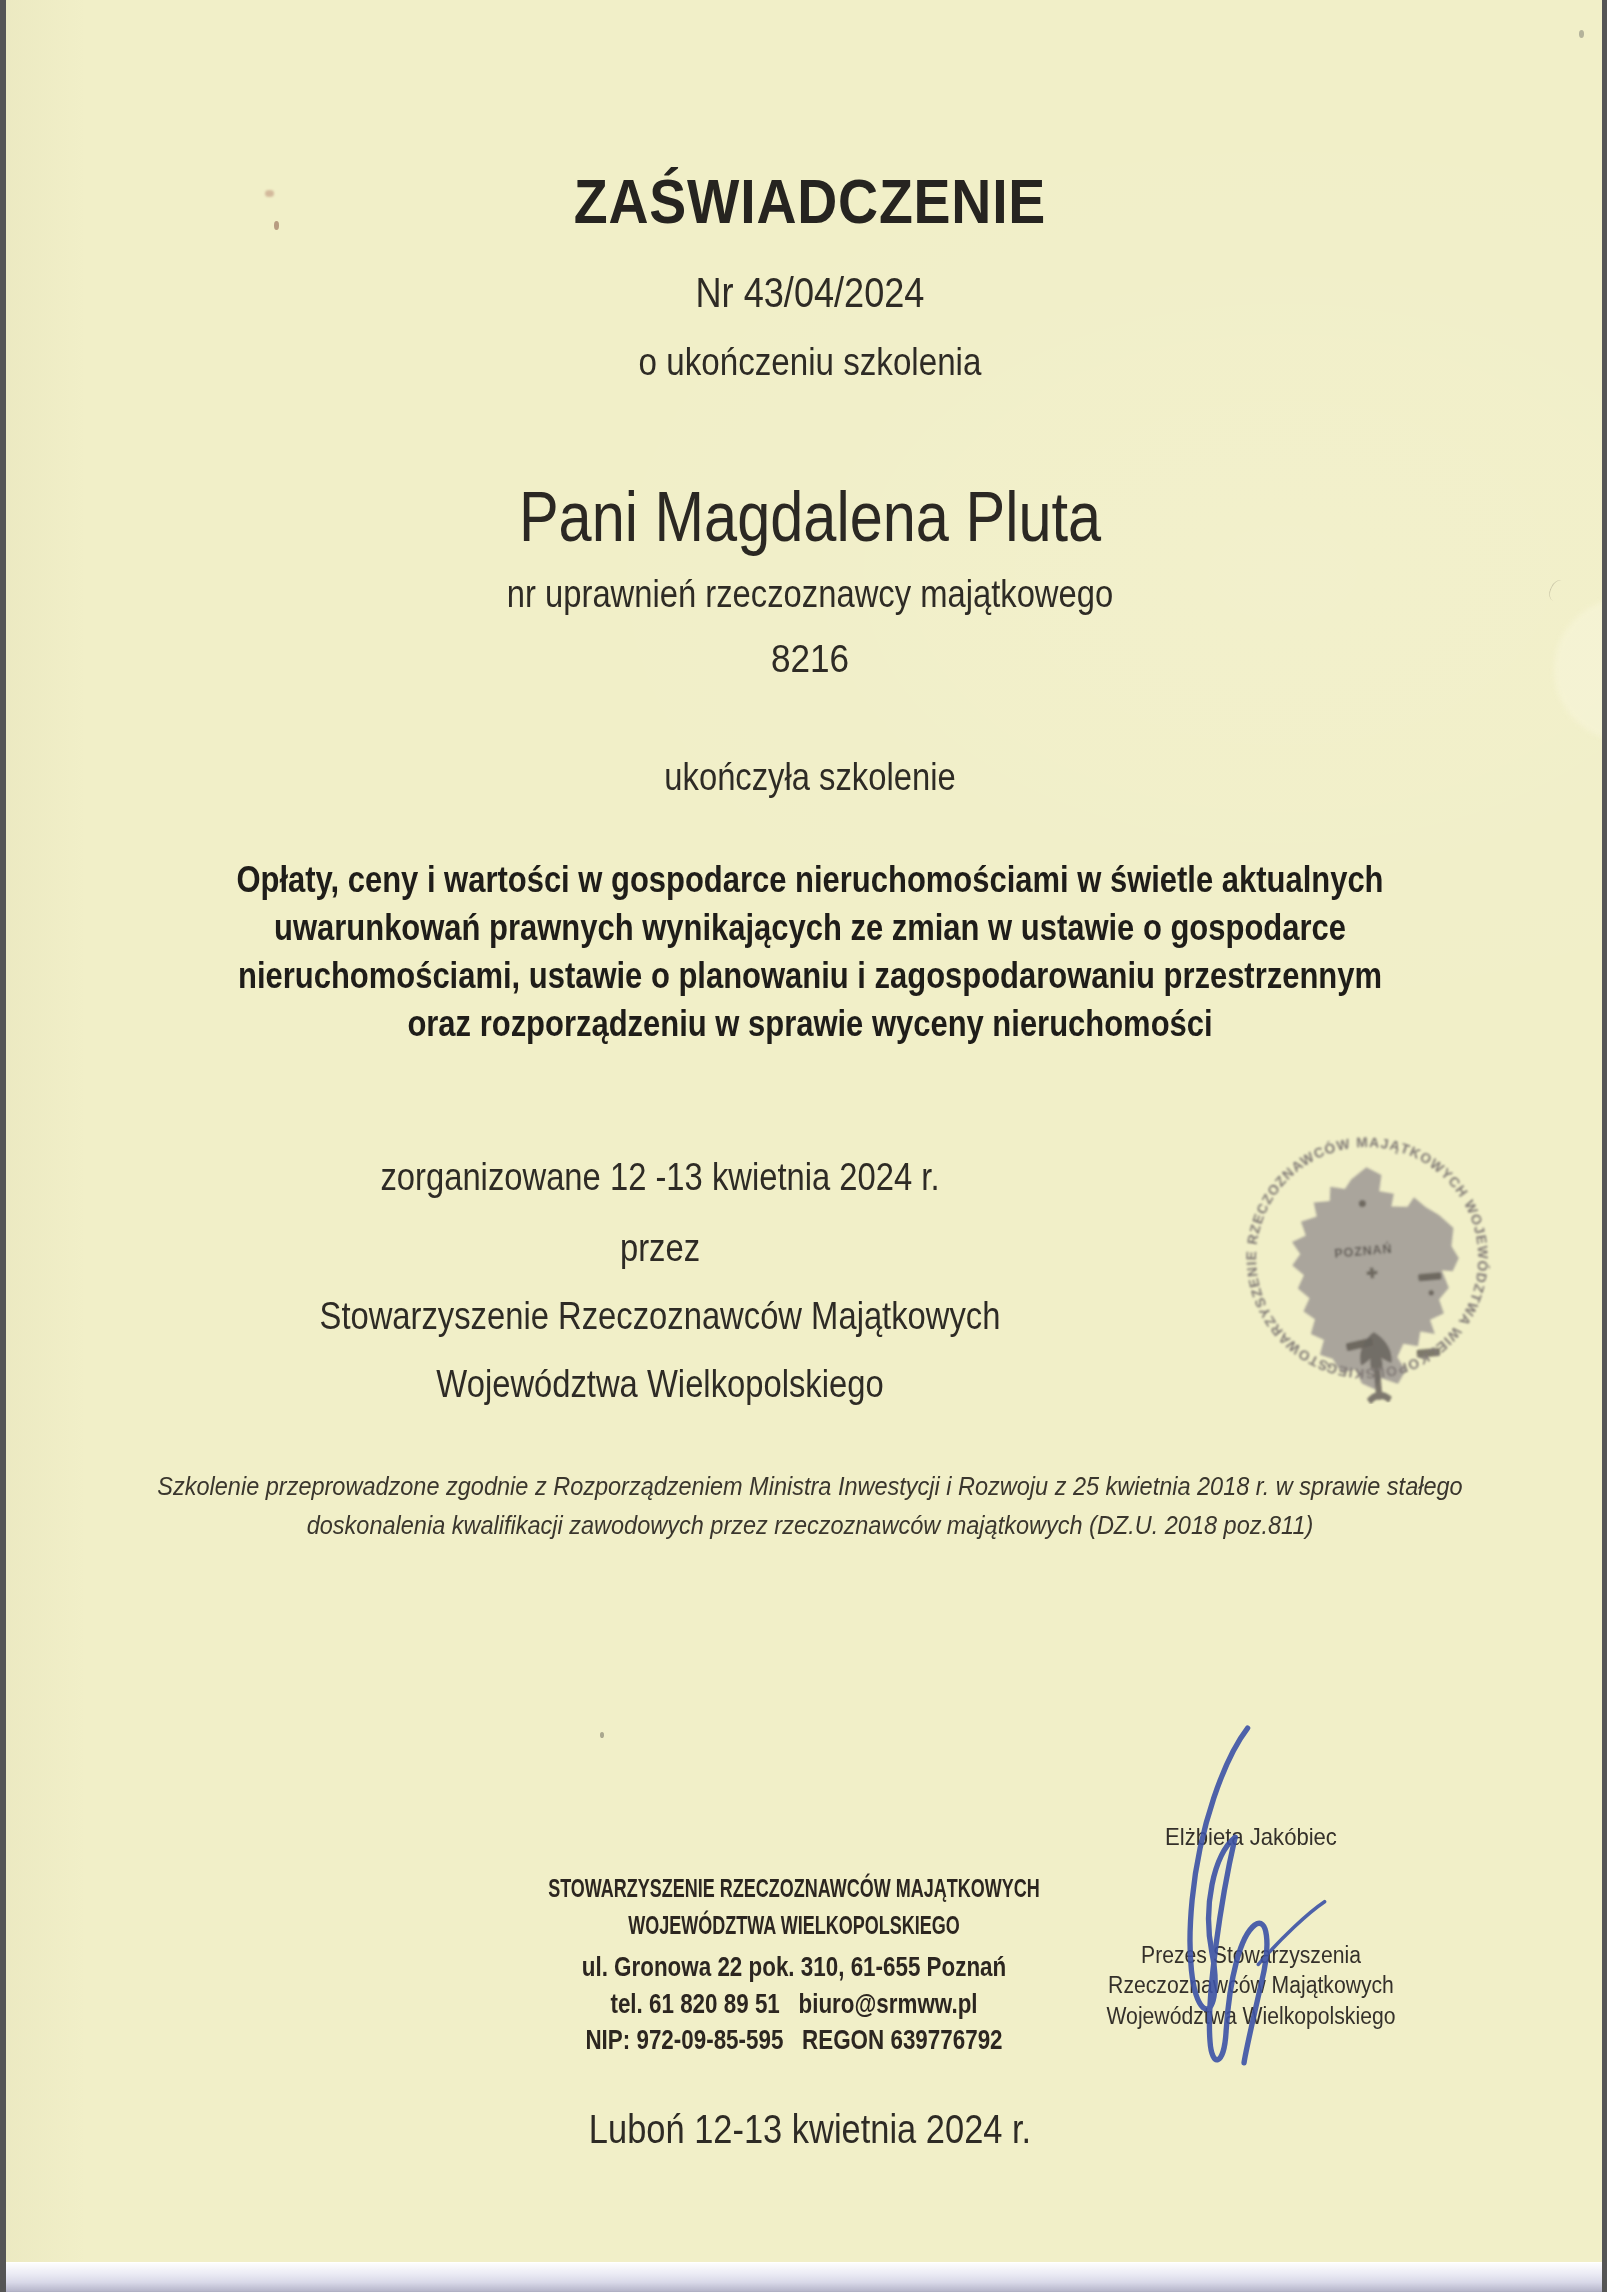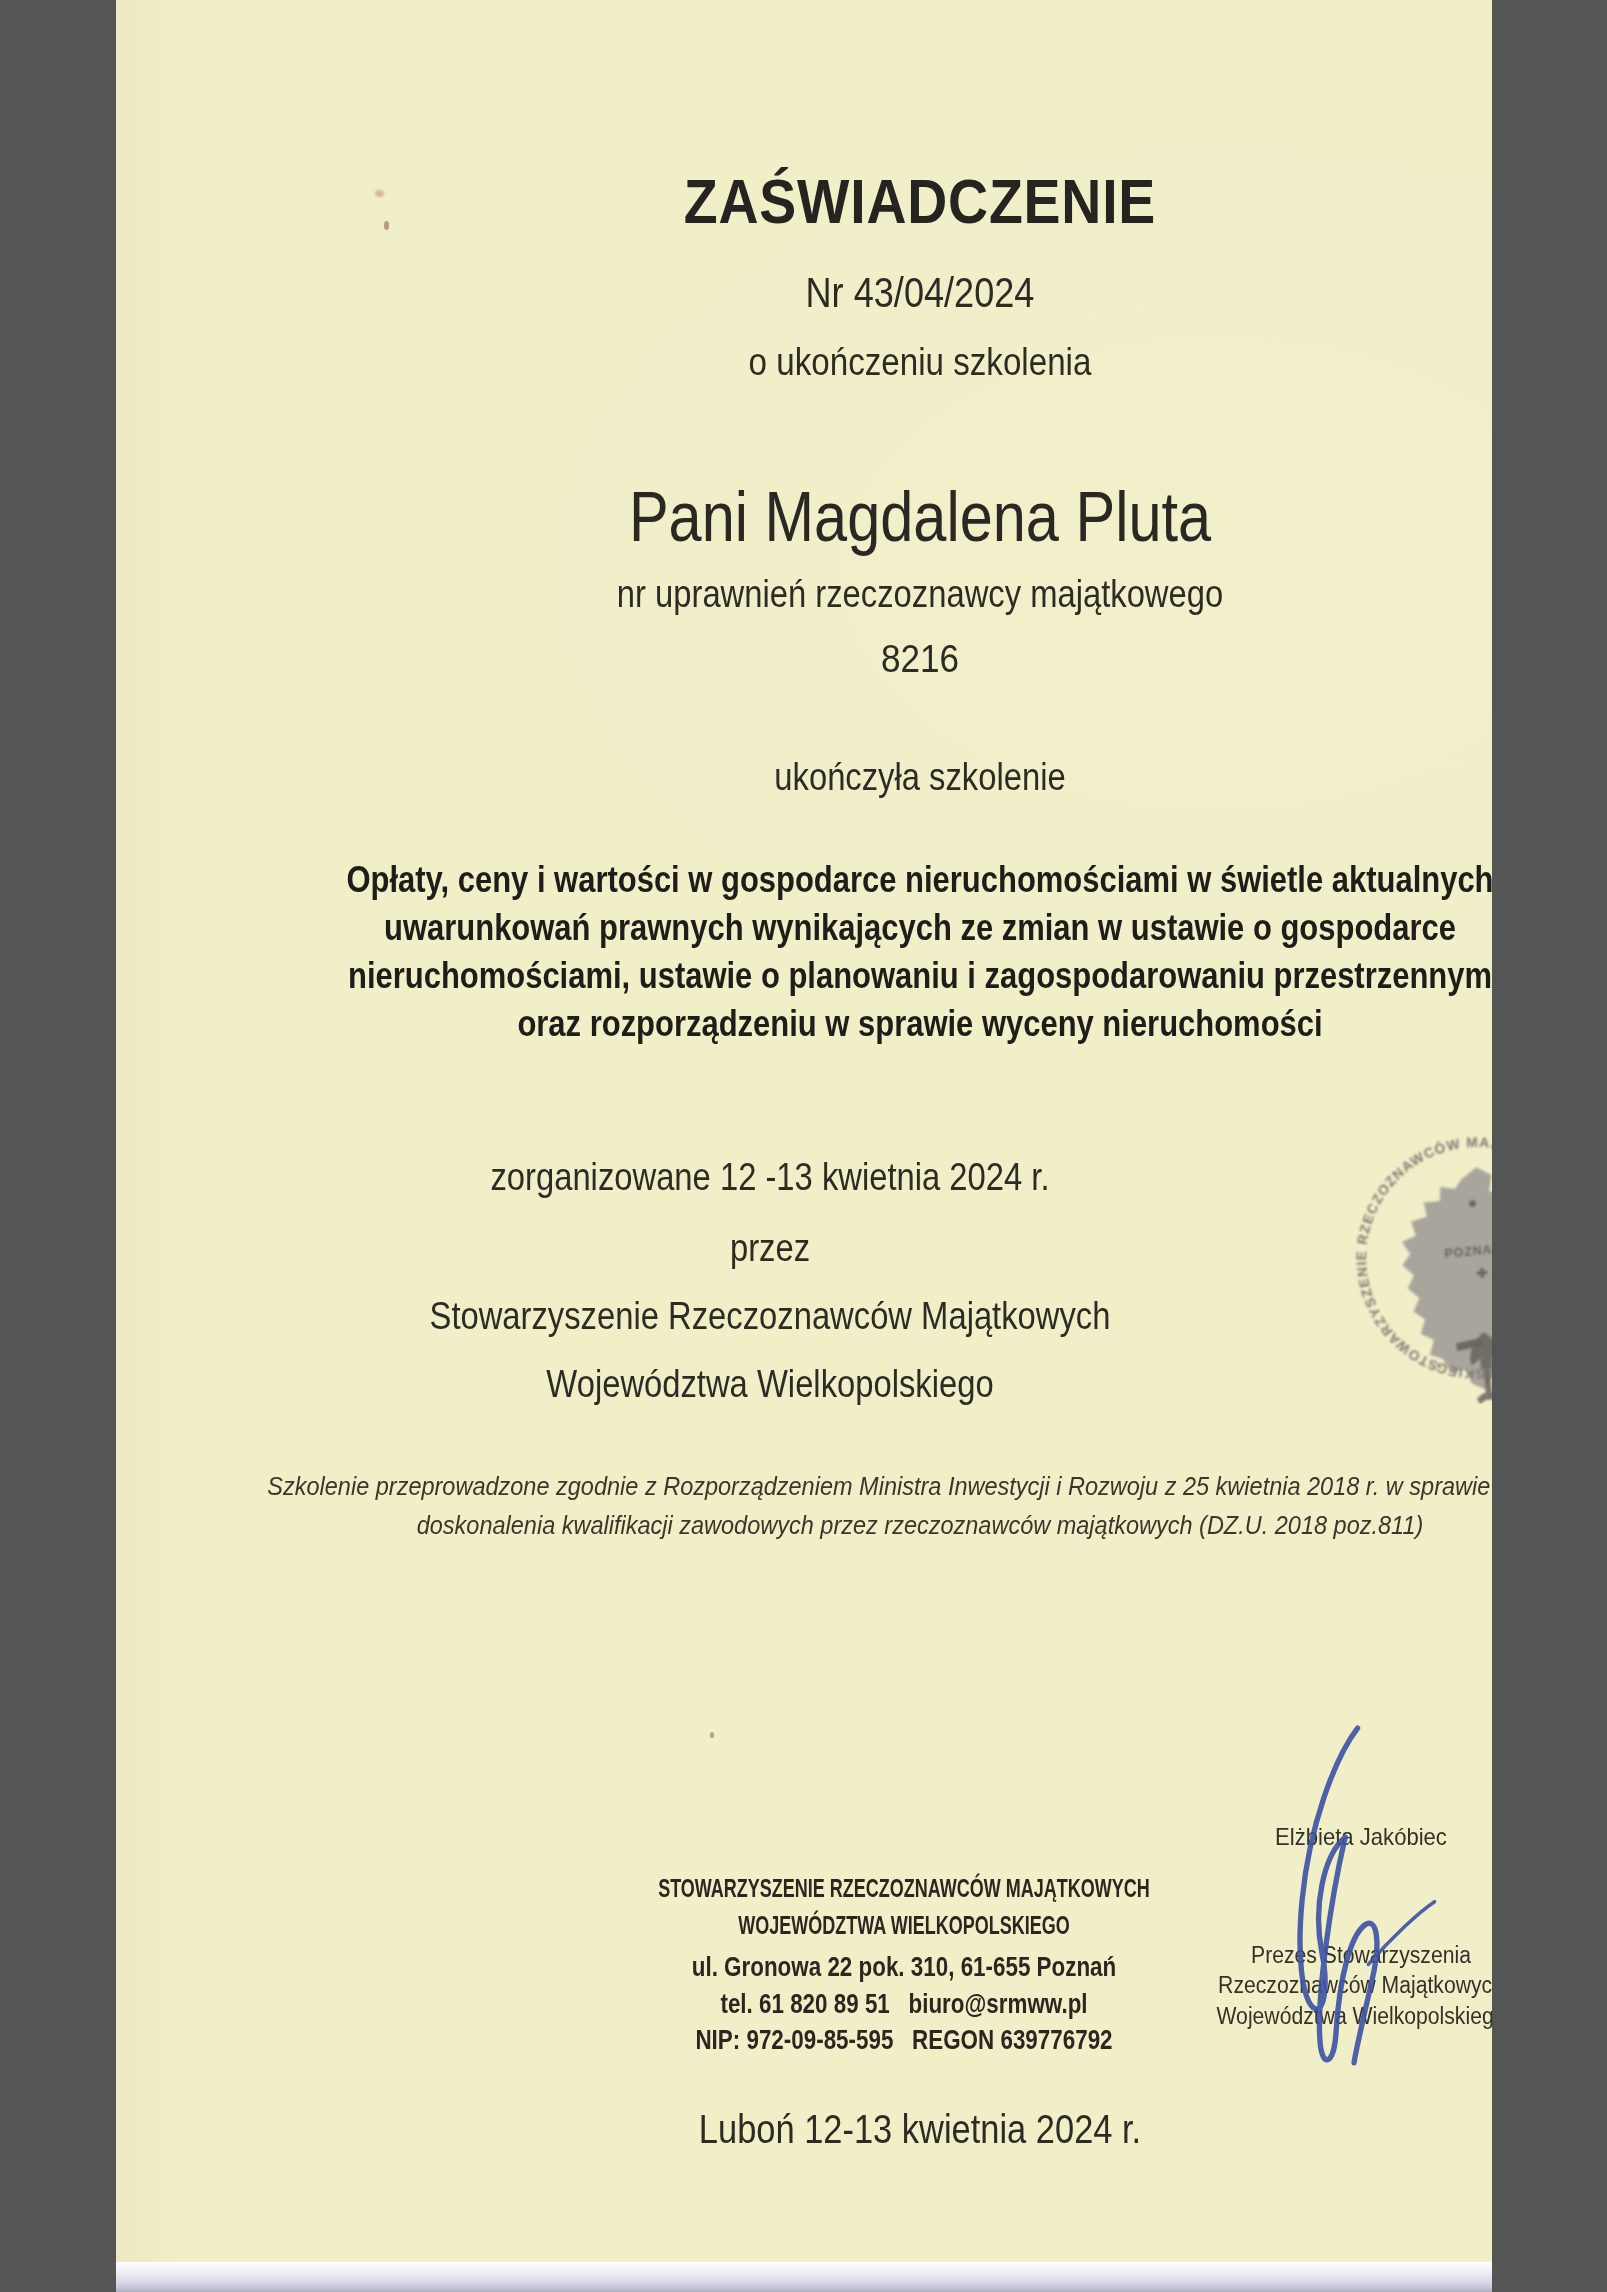--- a/index.html
+++ b/index.html
@@ -1,18 +1,18 @@
 <!DOCTYPE html>
 <html style="font-size:14.3px"><head>
 <meta charset="utf-8">
 <style>
   html,body{margin:0;padding:0;background:#555;}
   .page{
     position:relative;
-    width:1376px;height:2293px;
+    width:1596px;height:2293px;
     margin:0 auto;
     overflow:hidden;
     background:
       radial-gradient(1254px 806px at 80% 25%, rgba(255,255,255,0.07), transparent 60%),
       linear-gradient(90deg, rgba(170,160,110,0.07), transparent 5%),
       #f1efc8;
     font-family:"Liberation Sans", sans-serif;
   }
   .line{
     position:absolute;left:0;width:1608px;

